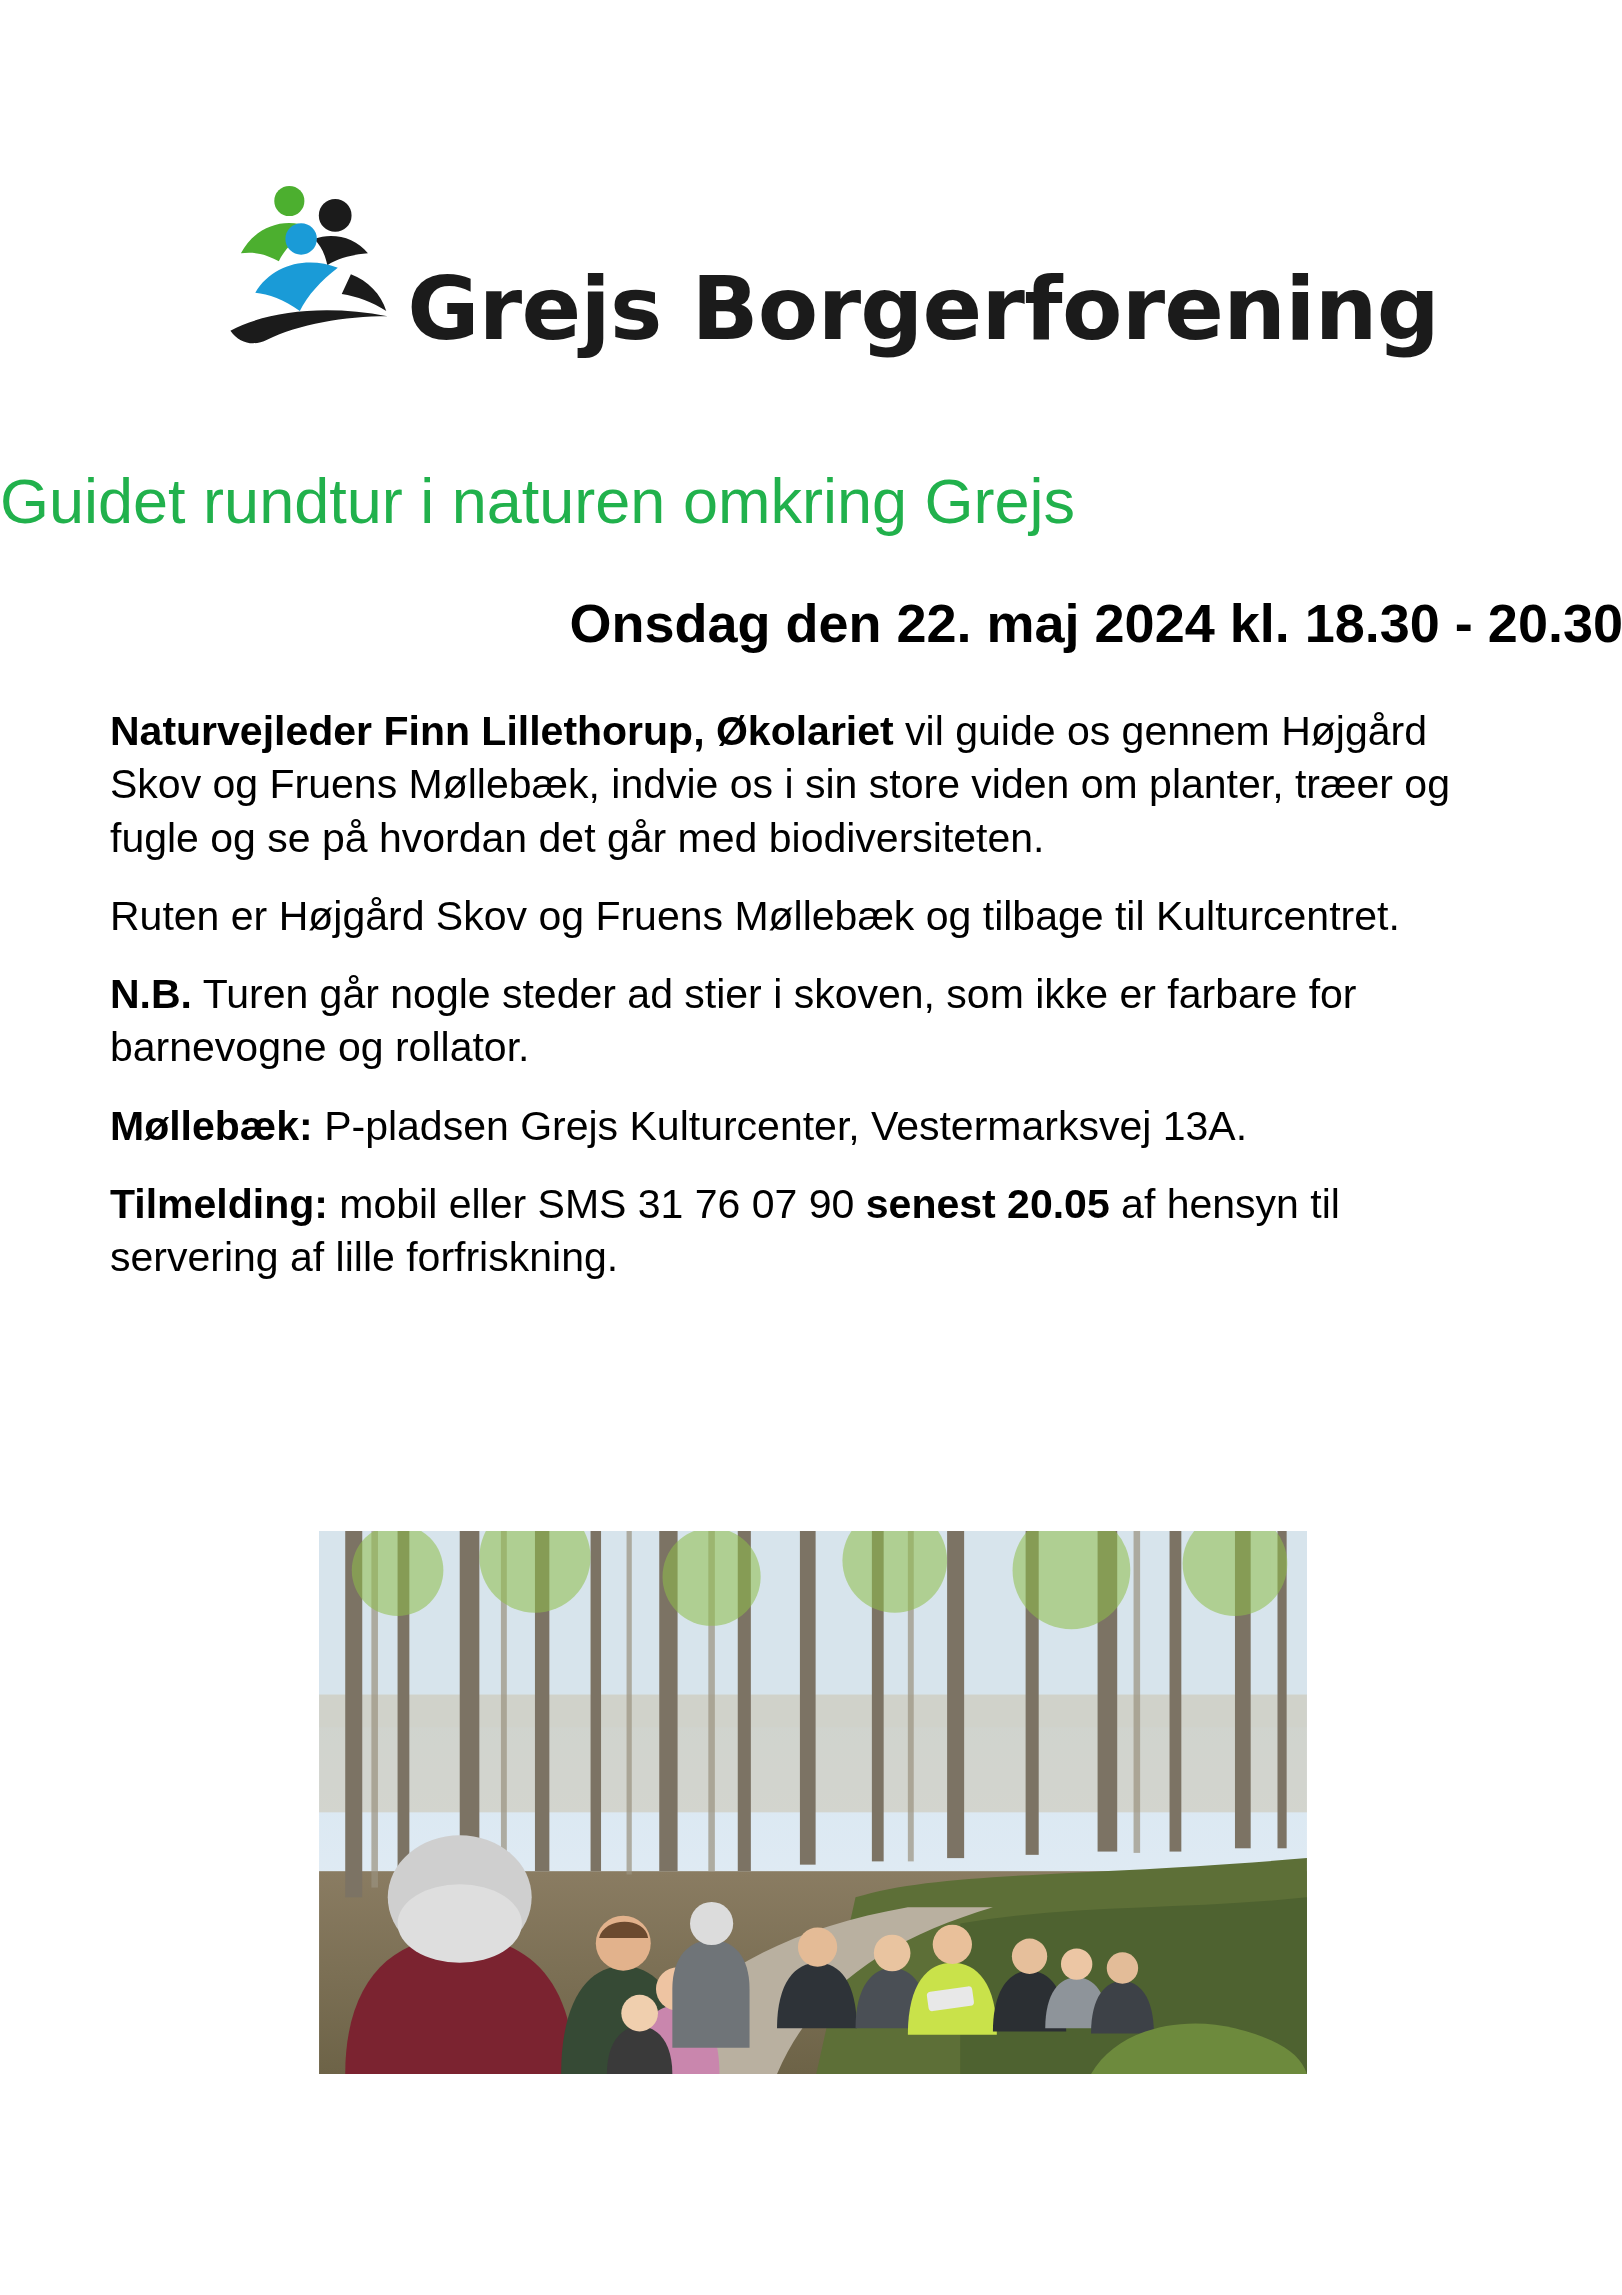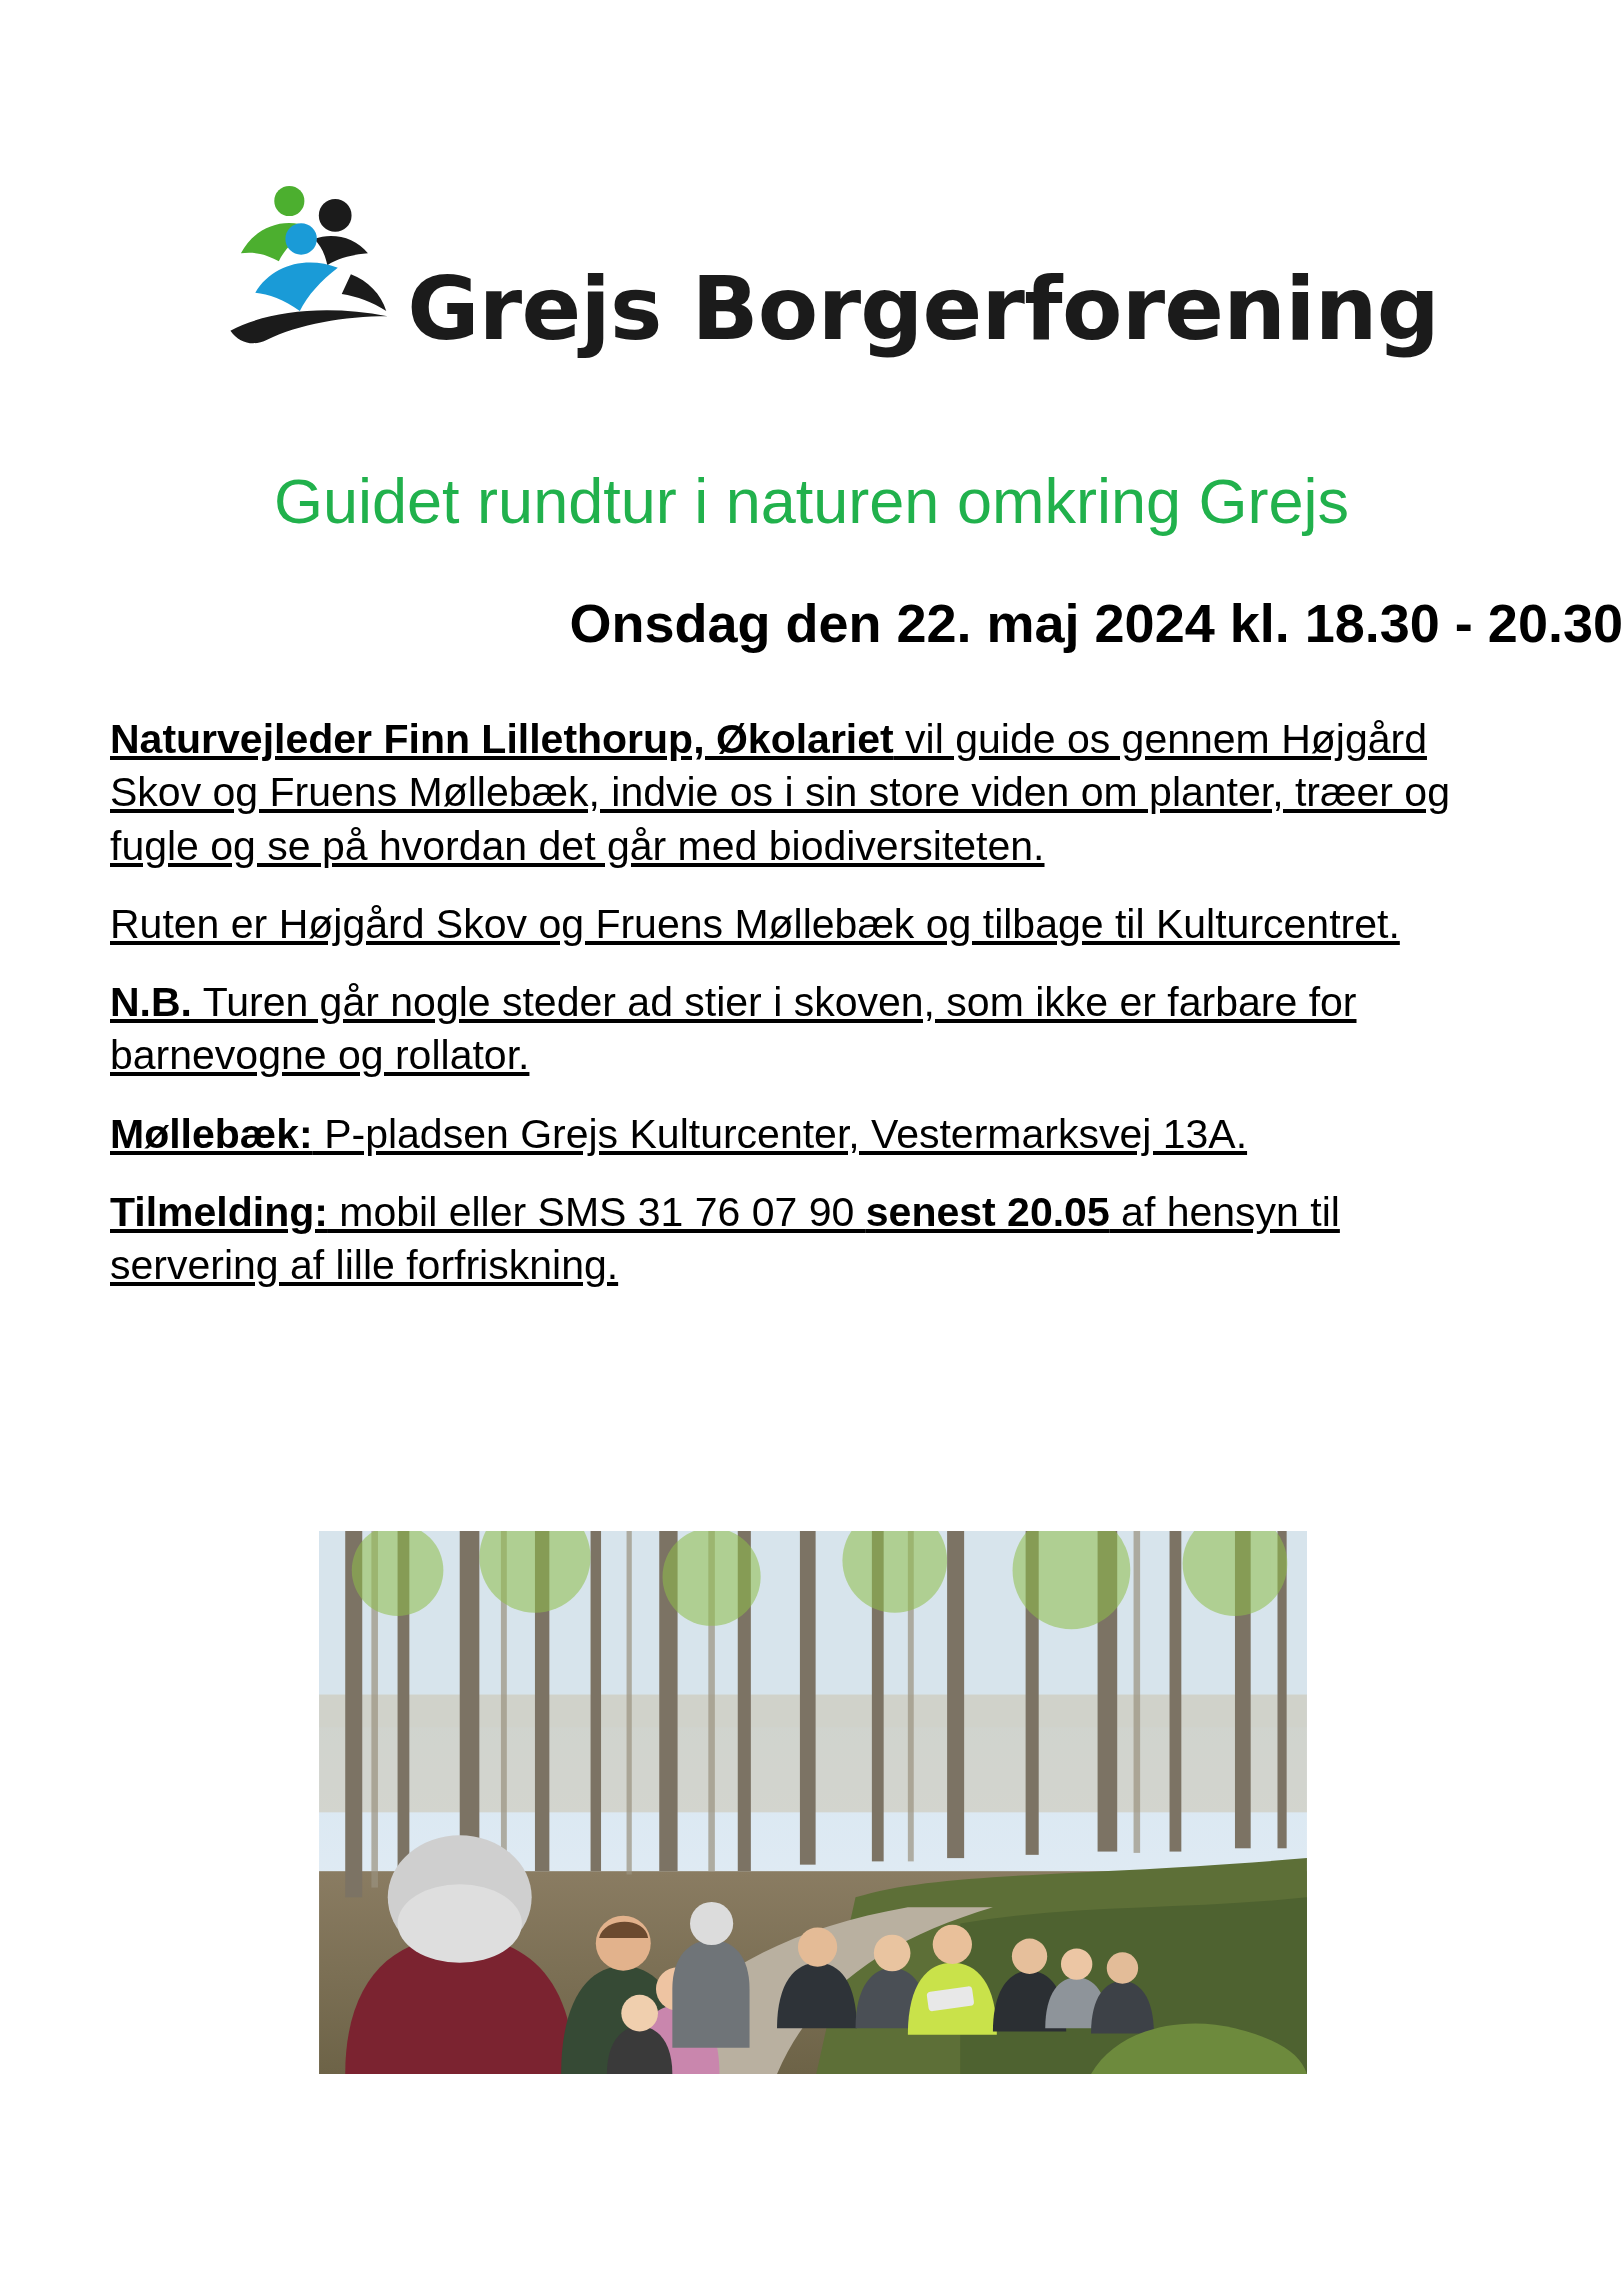--- a/index.html
+++ b/index.html
@@ -51,21 +51,20 @@
     line-height: 1;
     white-space: nowrap;
   }
 
   
   .title-green {
     position: absolute;
     left: 0;
     top: 465px;
     width: 1623px;
-    text-align: center;
     color: #21b14c;
     font-size: 63px;
     font-weight: normal;
     line-height: 1.15;
     font-family: "Liberation Sans", sans-serif;
   }
   .title-date {
     position: absolute;
     left: 0;
     top: 592px;
@@ -81,24 +80,23 @@
   
   .body-block {
     position: absolute;
     left: 110px;
     top: 705px;
     width: 1404px;
   }
   .para {
     font-size: 41px;
     line-height: 1.30;
-    margin: 8px 0 25px 0;
+    margin: 0 0 25px 0;
     font-family: "Liberation Sans", sans-serif;
     color: #000000;
-    text-decoration: underline;
   }
   .para b { font-weight: bold; }
 
   
   .photo {
     position: absolute;
     left: 319px;
     top: 1531px;
     width: 988px;
     height: 543px;

